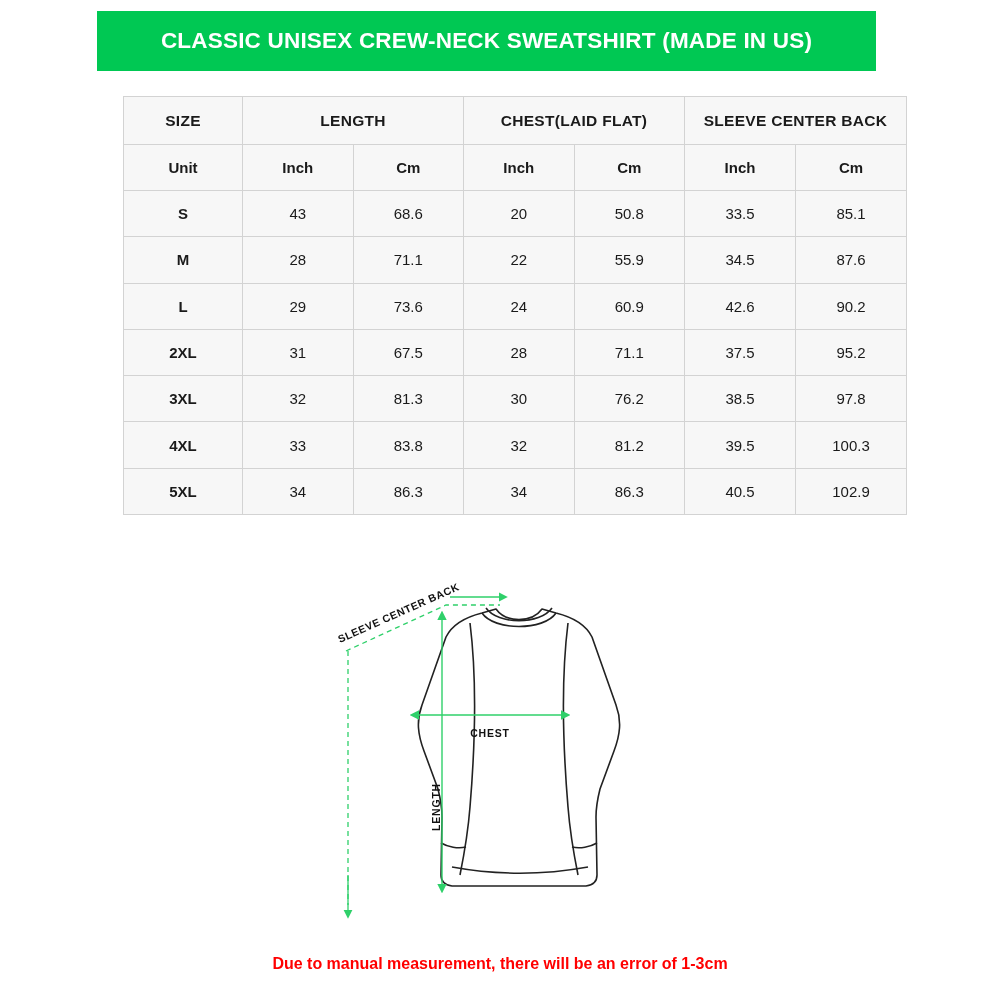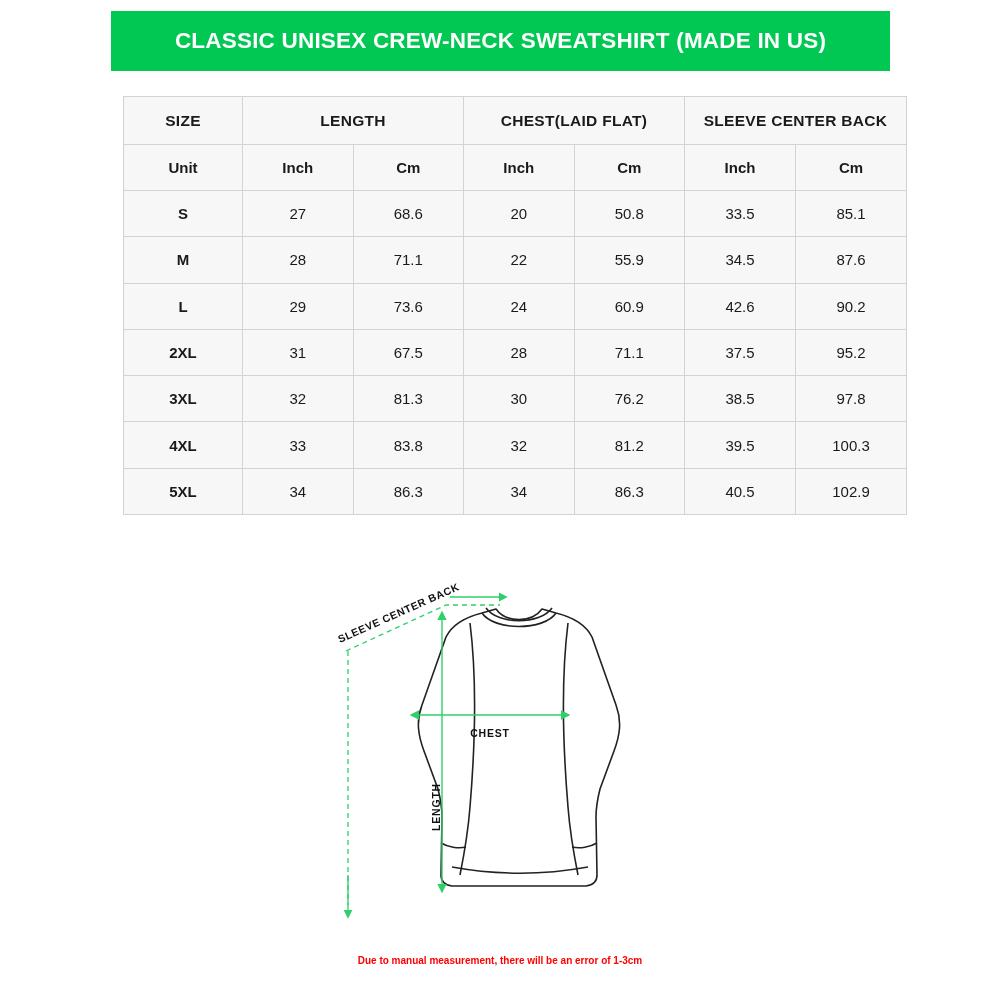--- a/index.html
+++ b/index.html
@@ -14,21 +14,21 @@
     position: relative;
     width: 1000px;
     height: 1000px;
     background: #ffffff;
     overflow: hidden;
   }
 
   
   .header-banner {
     position: absolute;
-    left: 111px;
+    left: 97px;
     top: 11px;
     width: 779px;
     height: 60px;
     background: #00c853;
     display: flex;
     align-items: center;
     justify-content: center;
   }
   .header-title {
     color: #ffffff;
@@ -88,21 +88,21 @@
   .diagram svg { display: block; }
 
   
   .footer-note {
     position: absolute;
     left: 0;
     top: 955px;
     width: 1000px;
     text-align: center;
     color: #ff0000;
-    font-size: 10px;
+    font-size: 16px;
     font-weight: bold;
   }
 </style>
 </head>
 <body>
 
 <div class="page">
 
   <div class="header-banner">
     <div class="header-title">CLASSIC UNISEX CREW-NECK SWEATSHIRT (MADE IN US)</div>
@@ -121,21 +121,21 @@
         <td style="width:110px">Inch</td>
         <td style="width:110px">Cm</td>
         <td style="width:110px">Inch</td>
         <td style="width:110px">Cm</td>
         <td style="width:110px">Inch</td>
         <td style="width:111px">Cm</td>
       </tr>
 
       <tr class="data-row">
         <td class="size-cell">S</td>
-        <td>27</td>
+        <td>43</td>
         <td>68.6</td>
         <td>20</td>
         <td>50.8</td>
         <td>33.5</td>
         <td>85.1</td>
       </tr>
       <tr class="data-row">
         <td class="size-cell">M</td>
         <td>28</td>
         <td>71.1</td>

